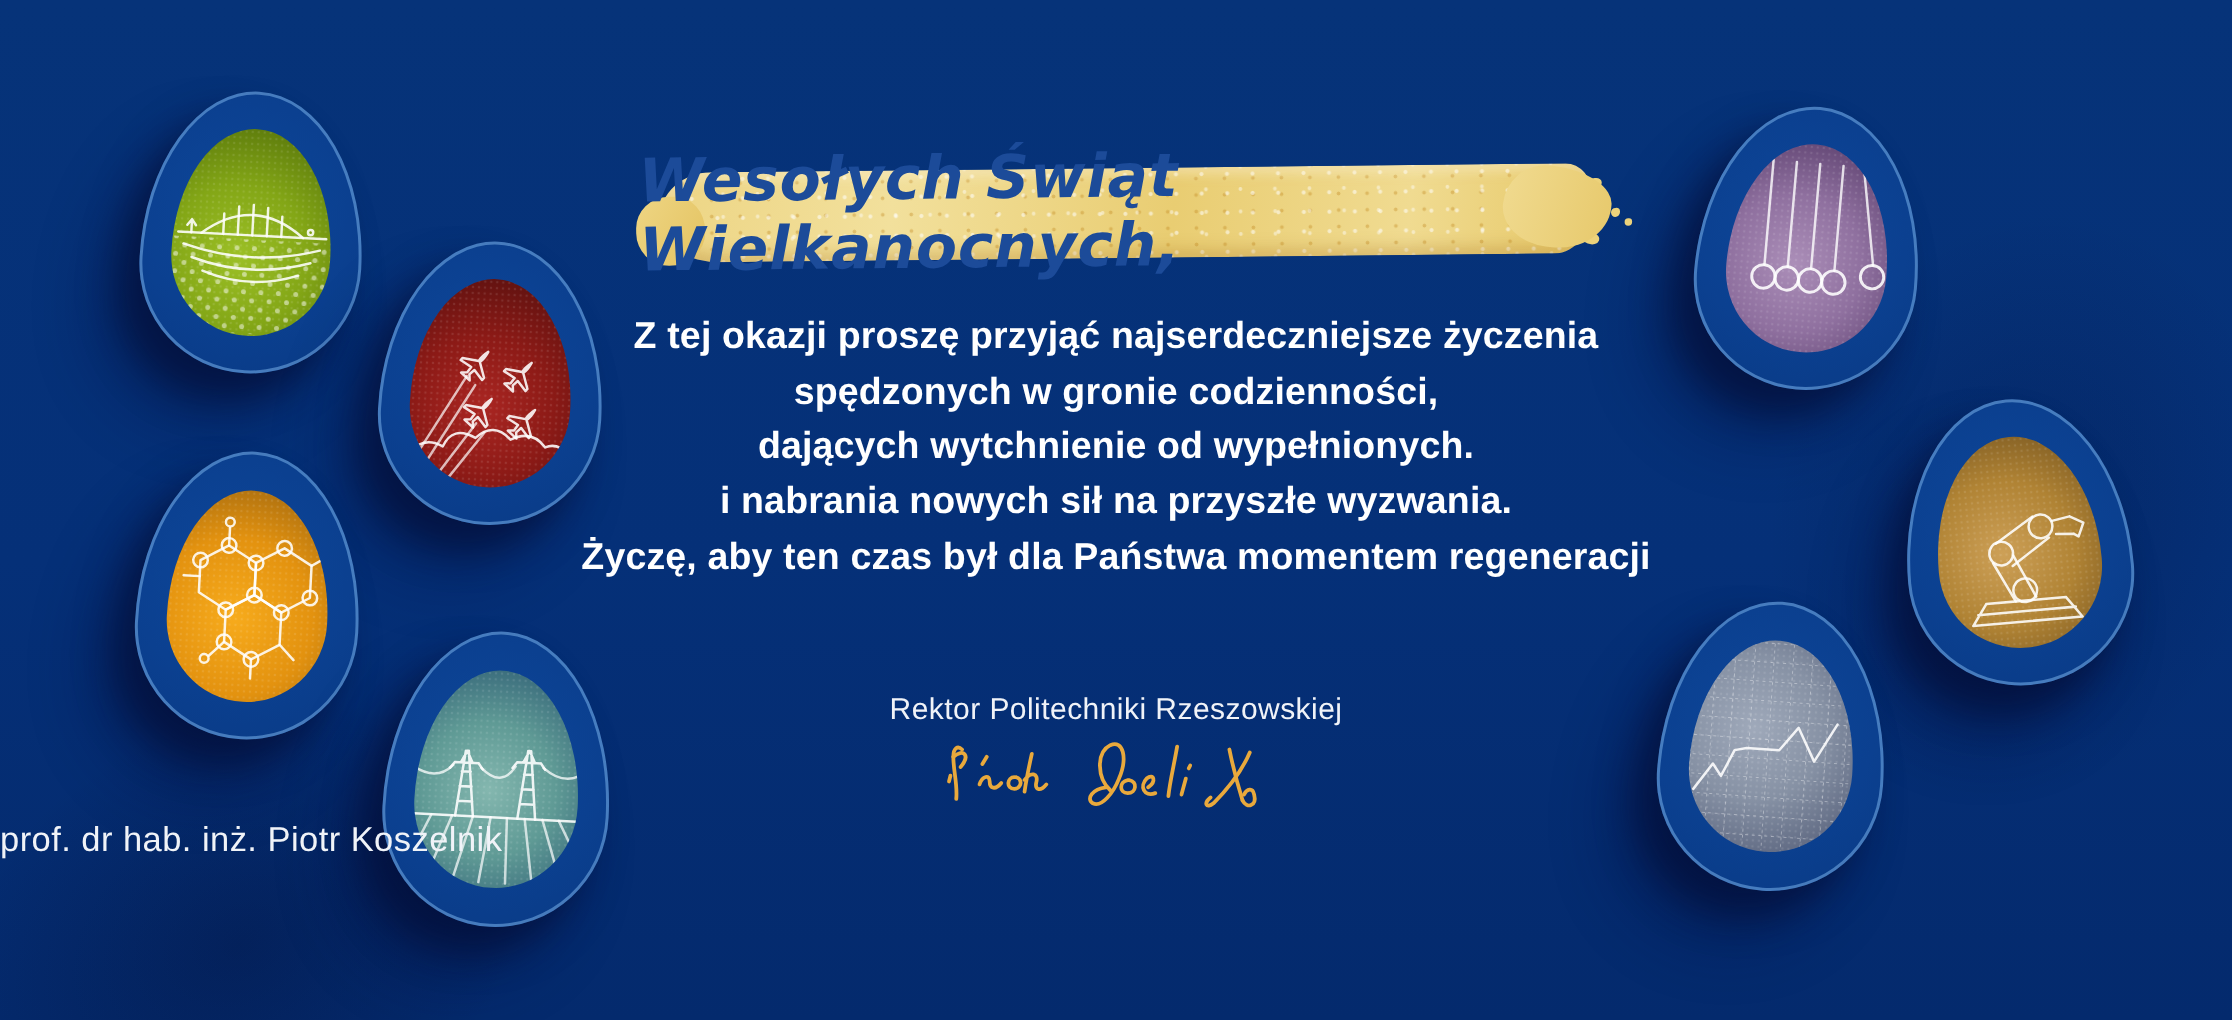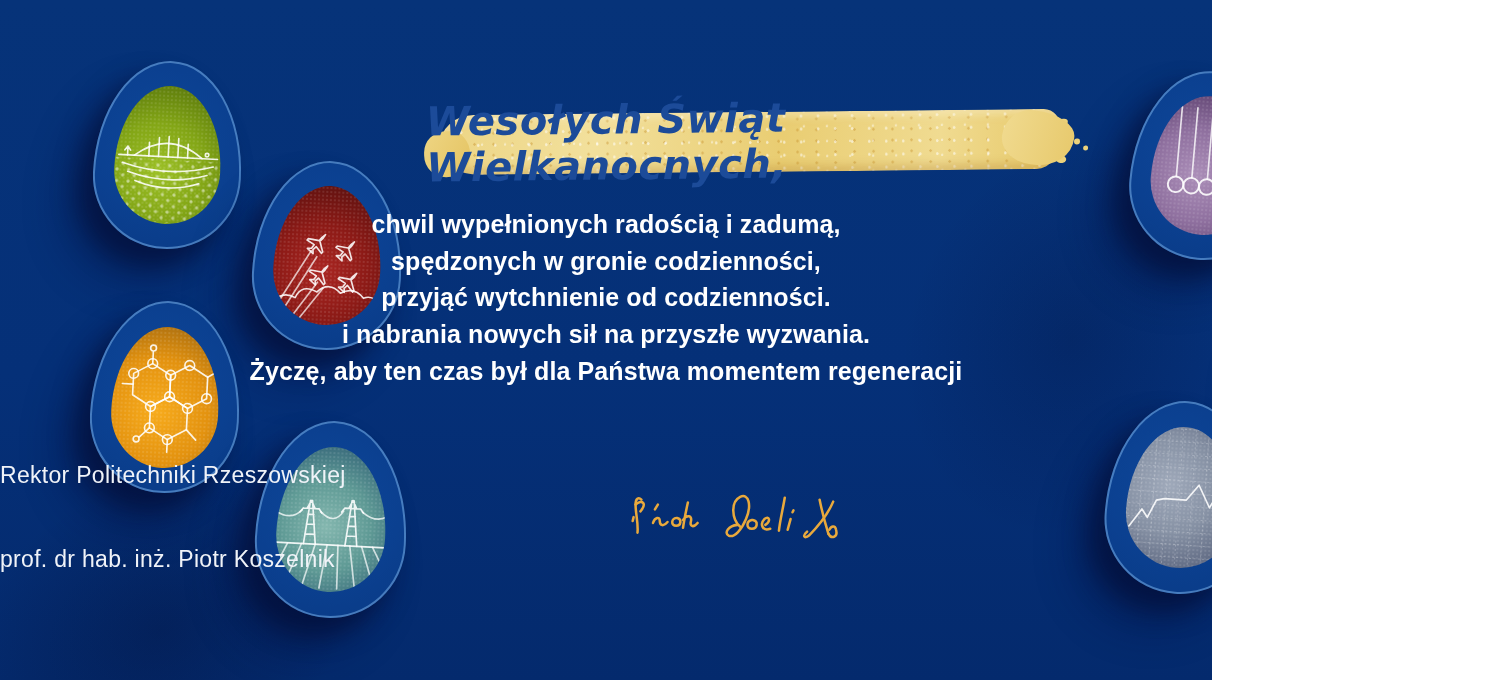--- a/index.html
+++ b/index.html
@@ -1,20 +1,20 @@
 <!DOCTYPE html>
 <html><head>
 <meta charset="utf-8">
 <style>
   * { margin:0; padding:0; box-sizing:border-box; }
   html,body { width:1488px; height:680px; overflow:hidden; }
   body { font-family:"Liberation Sans", sans-serif; }
 
   .card {
-    position:relative; width:1212px; height:680px; overflow:hidden;
+    position:relative; width:1488px; height:680px; overflow:hidden;
     background: linear-gradient(180deg, #063379 0%, #053078 55%, #042a6d 100%);
     padding-left: 40px;
   }
   .shade { position:absolute; border-radius:50%; pointer-events:none; }
   .shade-bl { left:-120px; top:420px; width:560px; height:420px; transform:rotate(-28deg);
     background: radial-gradient(closest-side, rgba(2,10,46,.30), transparent 72%); }
   .shade-r { right:-90px; top:60px; width:460px; height:560px; transform:rotate(18deg);
     background: radial-gradient(closest-side, rgba(2,10,46,.22), transparent 72%); }
 
   
@@ -89,22 +89,22 @@
     transform: rotate(-0.6deg);
     font-family:"DejaVu Sans", sans-serif; font-style:italic; font-weight:bold;
     font-size:40px; color:#1c4b99; letter-spacing:0.5px; padding-bottom:4px;
   }
 
   
   .message { position:absolute; left:0; top:206px; width:100%; text-align:center; }
   .msg-line { font-size:25px; font-weight:bold; line-height:36.7px; color:#ffffff; letter-spacing:0.1px; }
 
   
-  .role { position:absolute; left:0; top:462px; width:100%; 
-          font-size:23px; font-weight:400; color:#f0f3f8; letter-spacing:0.3px; }
+  .role { position:absolute; left:0; top:462px; width:100%; text-align:center;
+          font-size:20px; font-weight:400; color:#f0f3f8; letter-spacing:0.3px; }
   .signature-svg { position:absolute; left:616px; top:490px; width:260px; height:62px; }
   .sig-stroke { stroke:#e9a93c; stroke-width:2.6; fill:none; stroke-linecap:round; stroke-linejoin:round; }
   .name { position:absolute; left:0; top:546px; width:100%; text-align:left;
           font-size:23px; font-weight:400; color:#f0f3f8; letter-spacing:0.3px; }
 </style>
 </head>
 <body>
 
 <div class="card">
 
@@ -239,23 +239,23 @@
     <div class="banner-stroke">
       <span class="splat splat-1"></span>
       <span class="splat splat-2"></span>
       <span class="splat splat-3"></span>
       <span class="splat splat-4"></span>
     </div>
     <div class="banner-title">Wesołych Świąt Wielkanocnych,</div>
   </div>
 
   <div class="message">
-    <div class="msg-line">chwil wypełnionych radością i zadumą,</div>
+    <div class="msg-line">Z tej okazji proszę przyjąć najserdeczniejsze życzenia</div>
     <div class="msg-line">spędzonych w gronie codzienności,</div>
-    <div class="msg-line">przyjąć wytchnienie od codzienności.</div>
+    <div class="msg-line">dających wytchnienie od wypełnionych.</div>
     <div class="msg-line">i nabrania nowych sił na przyszłe wyzwania.</div>
     <div class="msg-line">Życzę, aby ten czas był dla Państwa momentem regeneracji</div>
   </div>
 
   <div class="role">Rektor Politechniki Rzeszowskiej</div>
 
   <svg class="signature-svg" viewBox="0 0 260 64">
     <g class="sig-stroke">
       <path d="M22,10 C19,7 16,9 16,15 C16,25 19,34 18,44"></path>
       <path d="M16,15 C23,9 28,14 21,22"></path>

